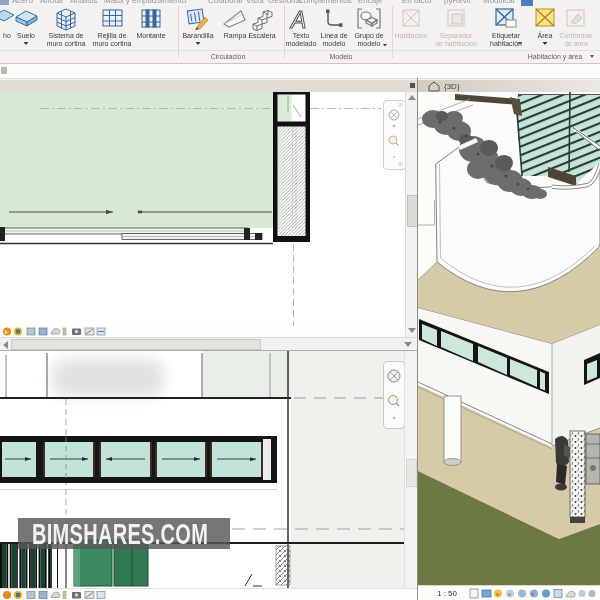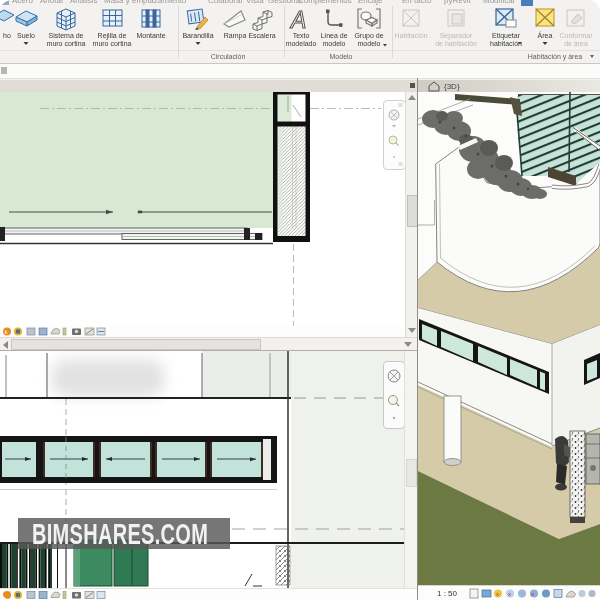--- a/index.html
+++ b/index.html
@@ -1,17 +1,17 @@
 <!DOCTYPE html>
 <html><head>
 <meta charset="utf-8">
 <style>
 html,body{margin:0;padding:0;}
 body{width:600px;height:600px;overflow:hidden;font-family:"Liberation Sans",sans-serif;background:#fff;}
-#stage{position:absolute;left:0;top:0;width:600px;height:600px;overflow:hidden;border-radius:12px;}
+#stage{position:absolute;left:0;top:0;width:600px;height:600px;overflow:hidden;}
 .abs{position:absolute;}
 </style>
 </head>
 <body>
 <div id="stage">
 
 <div class="abs" id="ribbon" style="left:0;top:0;width:600px;height:63px;background:#f3f2f0;border-bottom:1px solid #cbc8c2;overflow:hidden;">
 <svg width="600" height="63" style="position:absolute;left:0;top:0;">
 
   <g font-size="8" fill="#8b8984" opacity="0.85" font-family="Liberation Sans">

